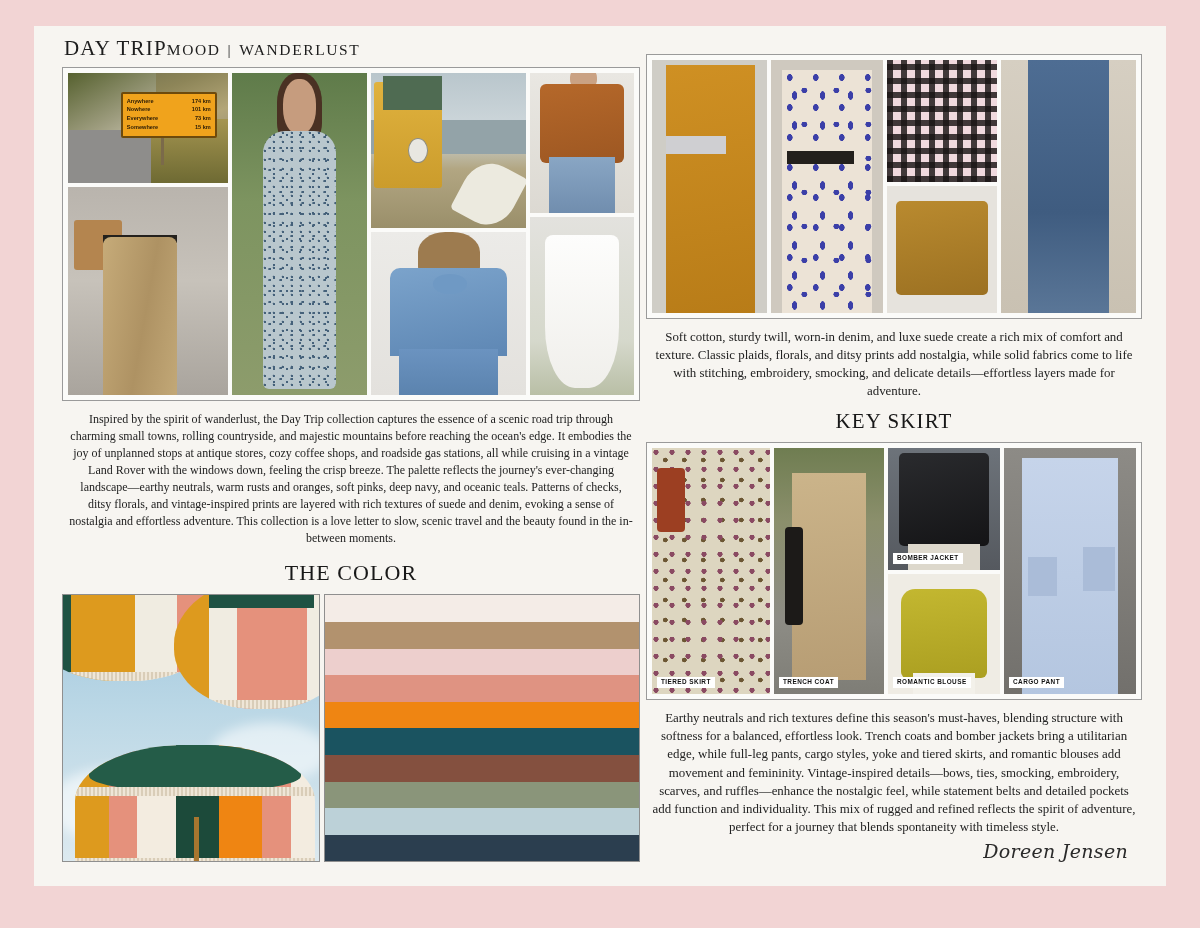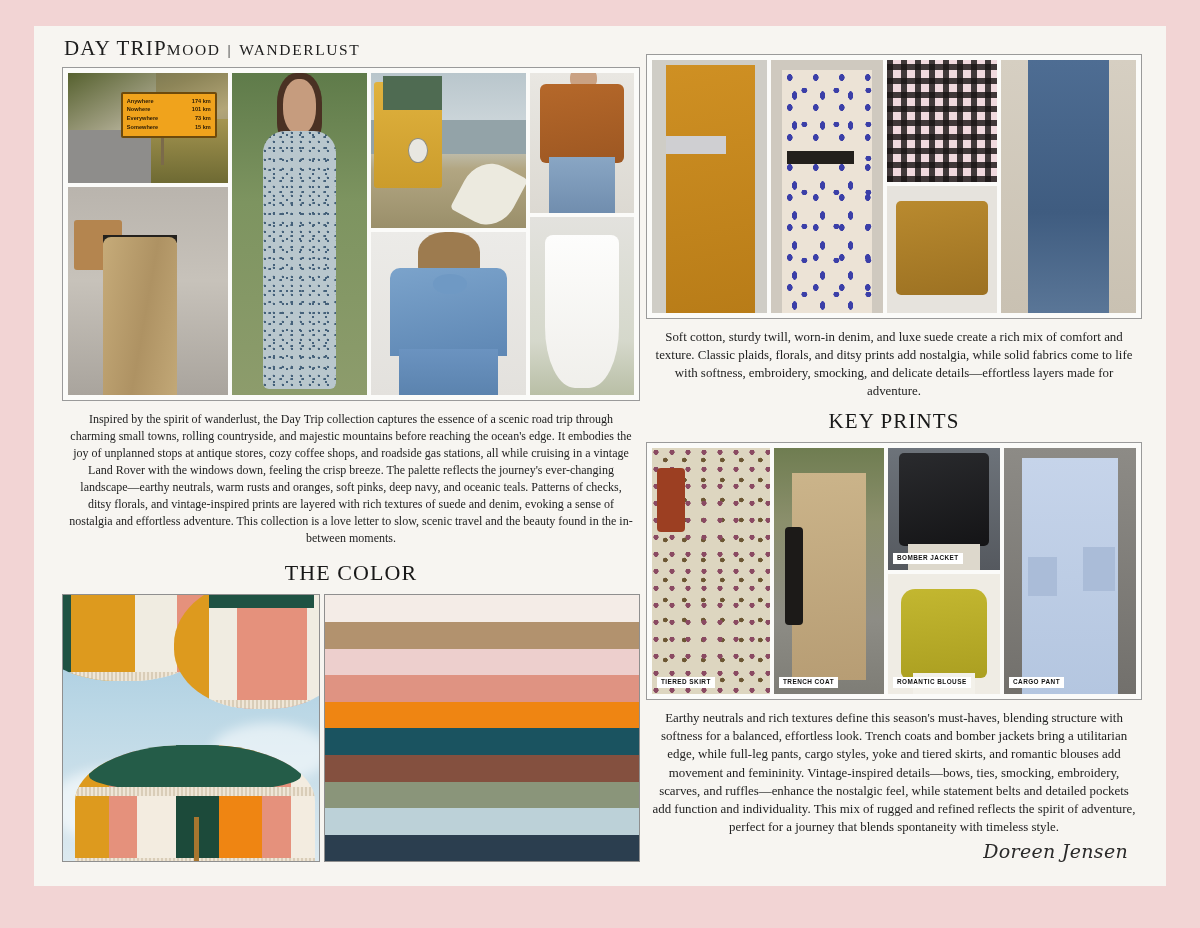--- a/index.html
+++ b/index.html
@@ -372,23 +372,23 @@
           </div>
         </div>
         <div class="gcol" style="flex:1;">
           <div class="ph p-jeans" style="flex:1;">
             <div class="d"></div>
           </div>
         </div>
       </div>
     </div>
 
-    <div class="copy tight">Soft cotton, sturdy twill, worn-in denim, and luxe suede create a rich mix of comfort and texture. Classic plaids, florals, and ditsy prints add nostalgia, while solid fabrics come to life with softness, embroidery, smocking, and delicate details—effortless layers made for adventure.</div>
-
-    <div class="section-title sm" style="margin-top:10px;">KEY PRINTS</div>
+    <div class="copy tight">Soft cotton, sturdy twill, worn-in denim, and luxe suede create a rich mix of comfort and texture. Classic plaids, florals, and ditsy prints add nostalgia, while solid fabrics come to life with stitching, embroidery, smocking, and delicate details—effortless layers made for adventure.</div>
+
+    <div class="section-title sm" style="margin-top:10px;">KEY SKIRT</div>
 
     <div class="frame" style="height:258px;">
       <div class="grid">
 
         <div class="gcol" style="width:118px;">
           <div class="ph p-tieredskirt" style="flex:1;">
             <div class="bag"></div>
             <span class="chip">TIERED SKIRT</span>
           </div>
         </div>

